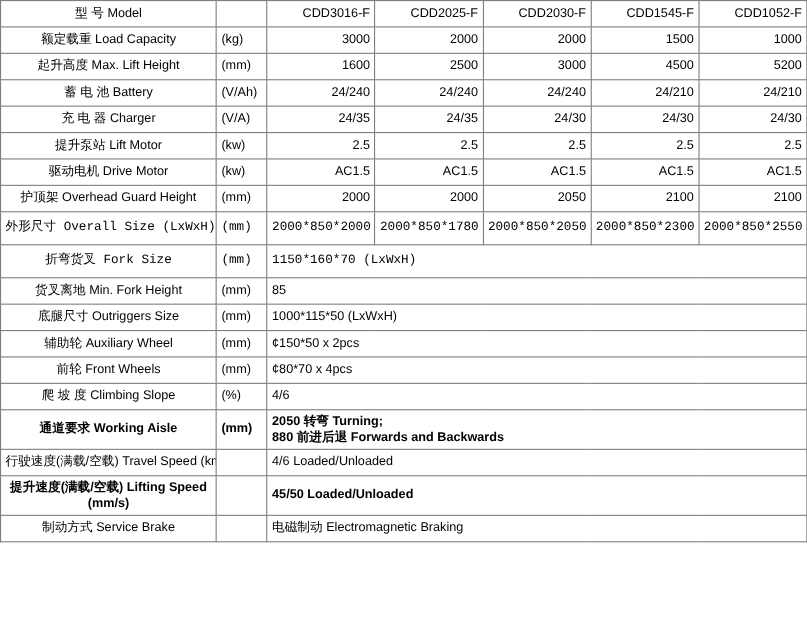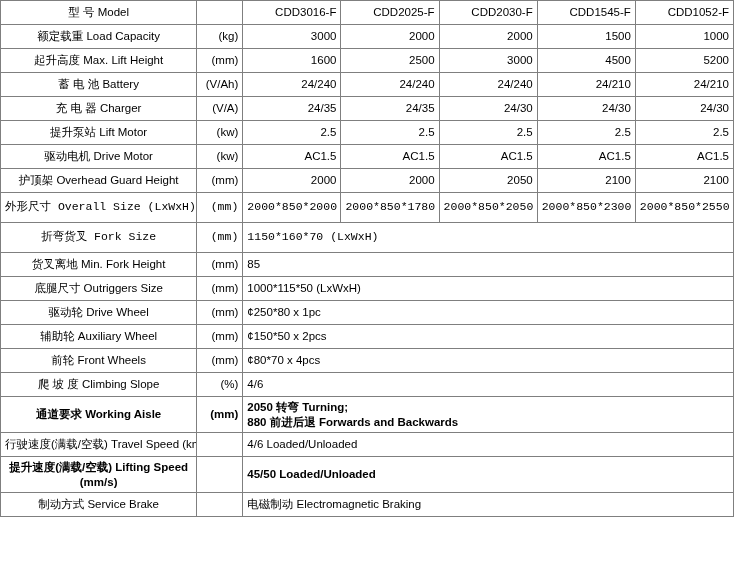--- a/index.html
+++ b/index.html
@@ -29,21 +29,21 @@
     height: 19px;
   }
   .c-label {
     width: 196px;
     text-align: center;
     white-space: nowrap;
     overflow: hidden;
   }
   .c-unit {
     width: 46px;
-    text-align: right;
+    text-align: left;
     padding-right: 5px;
     white-space: nowrap;
   }
   .c-val {
     width: 98px;
     text-align: right;
     white-space: nowrap;
     overflow: hidden;
   }
   .c-span {
@@ -163,25 +163,20 @@
       <td class="c-label">货叉离地 Min. Fork Height</td>
       <td class="c-unit">(mm)</td>
       <td class="c-span" colspan="5">85</td>
     </tr>
     <tr>
       <td class="c-label">底腿尺寸 Outriggers Size</td>
       <td class="c-unit">(mm)</td>
       <td class="c-span" colspan="5">1000*115*50 (LxWxH)</td>
     </tr>
     <tr>
-      <td class="c-label">驱动轮 Drive Wheel</td>
-      <td class="c-unit">(mm)</td>
-      <td class="c-span" colspan="5">¢250*80 x 1pc</td>
-    </tr>
-    <tr>
       <td class="c-label">辅助轮 Auxiliary Wheel</td>
       <td class="c-unit">(mm)</td>
       <td class="c-span" colspan="5">¢150*50 x 2pcs</td>
     </tr>
     <tr>
       <td class="c-label">前轮 Front Wheels</td>
       <td class="c-unit">(mm)</td>
       <td class="c-span" colspan="5">¢80*70 x 4pcs</td>
     </tr>
     <tr>

